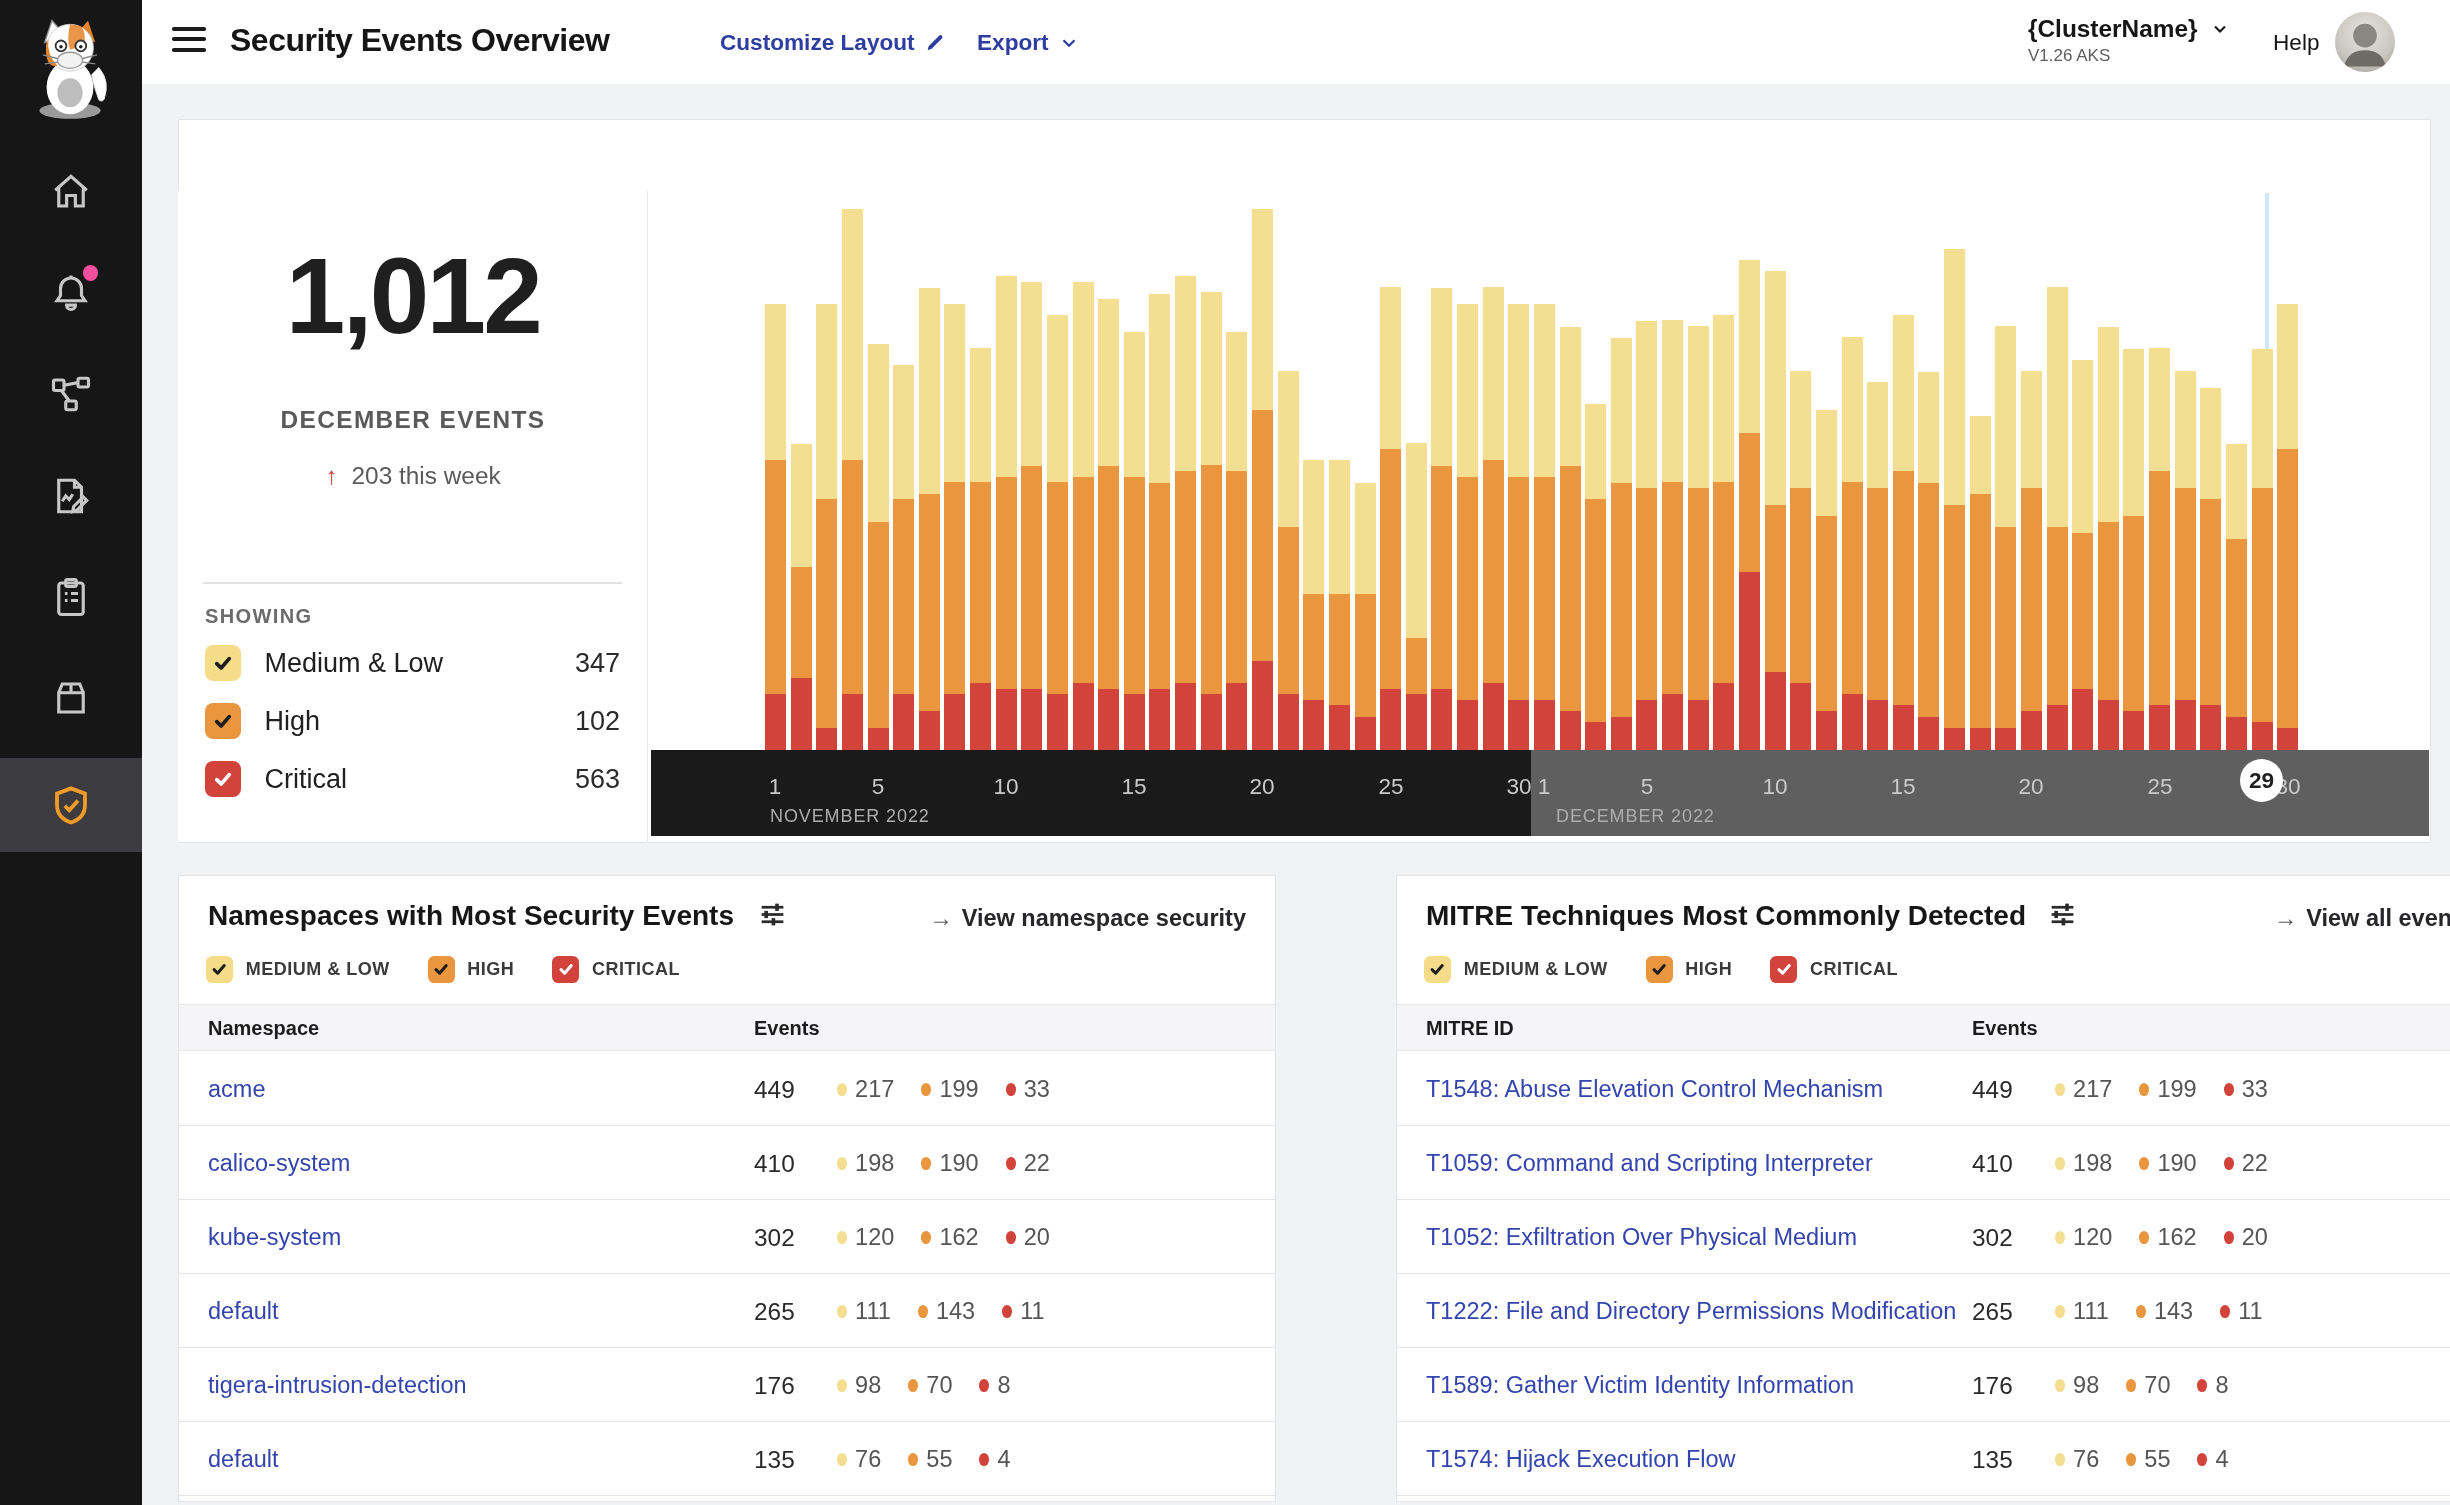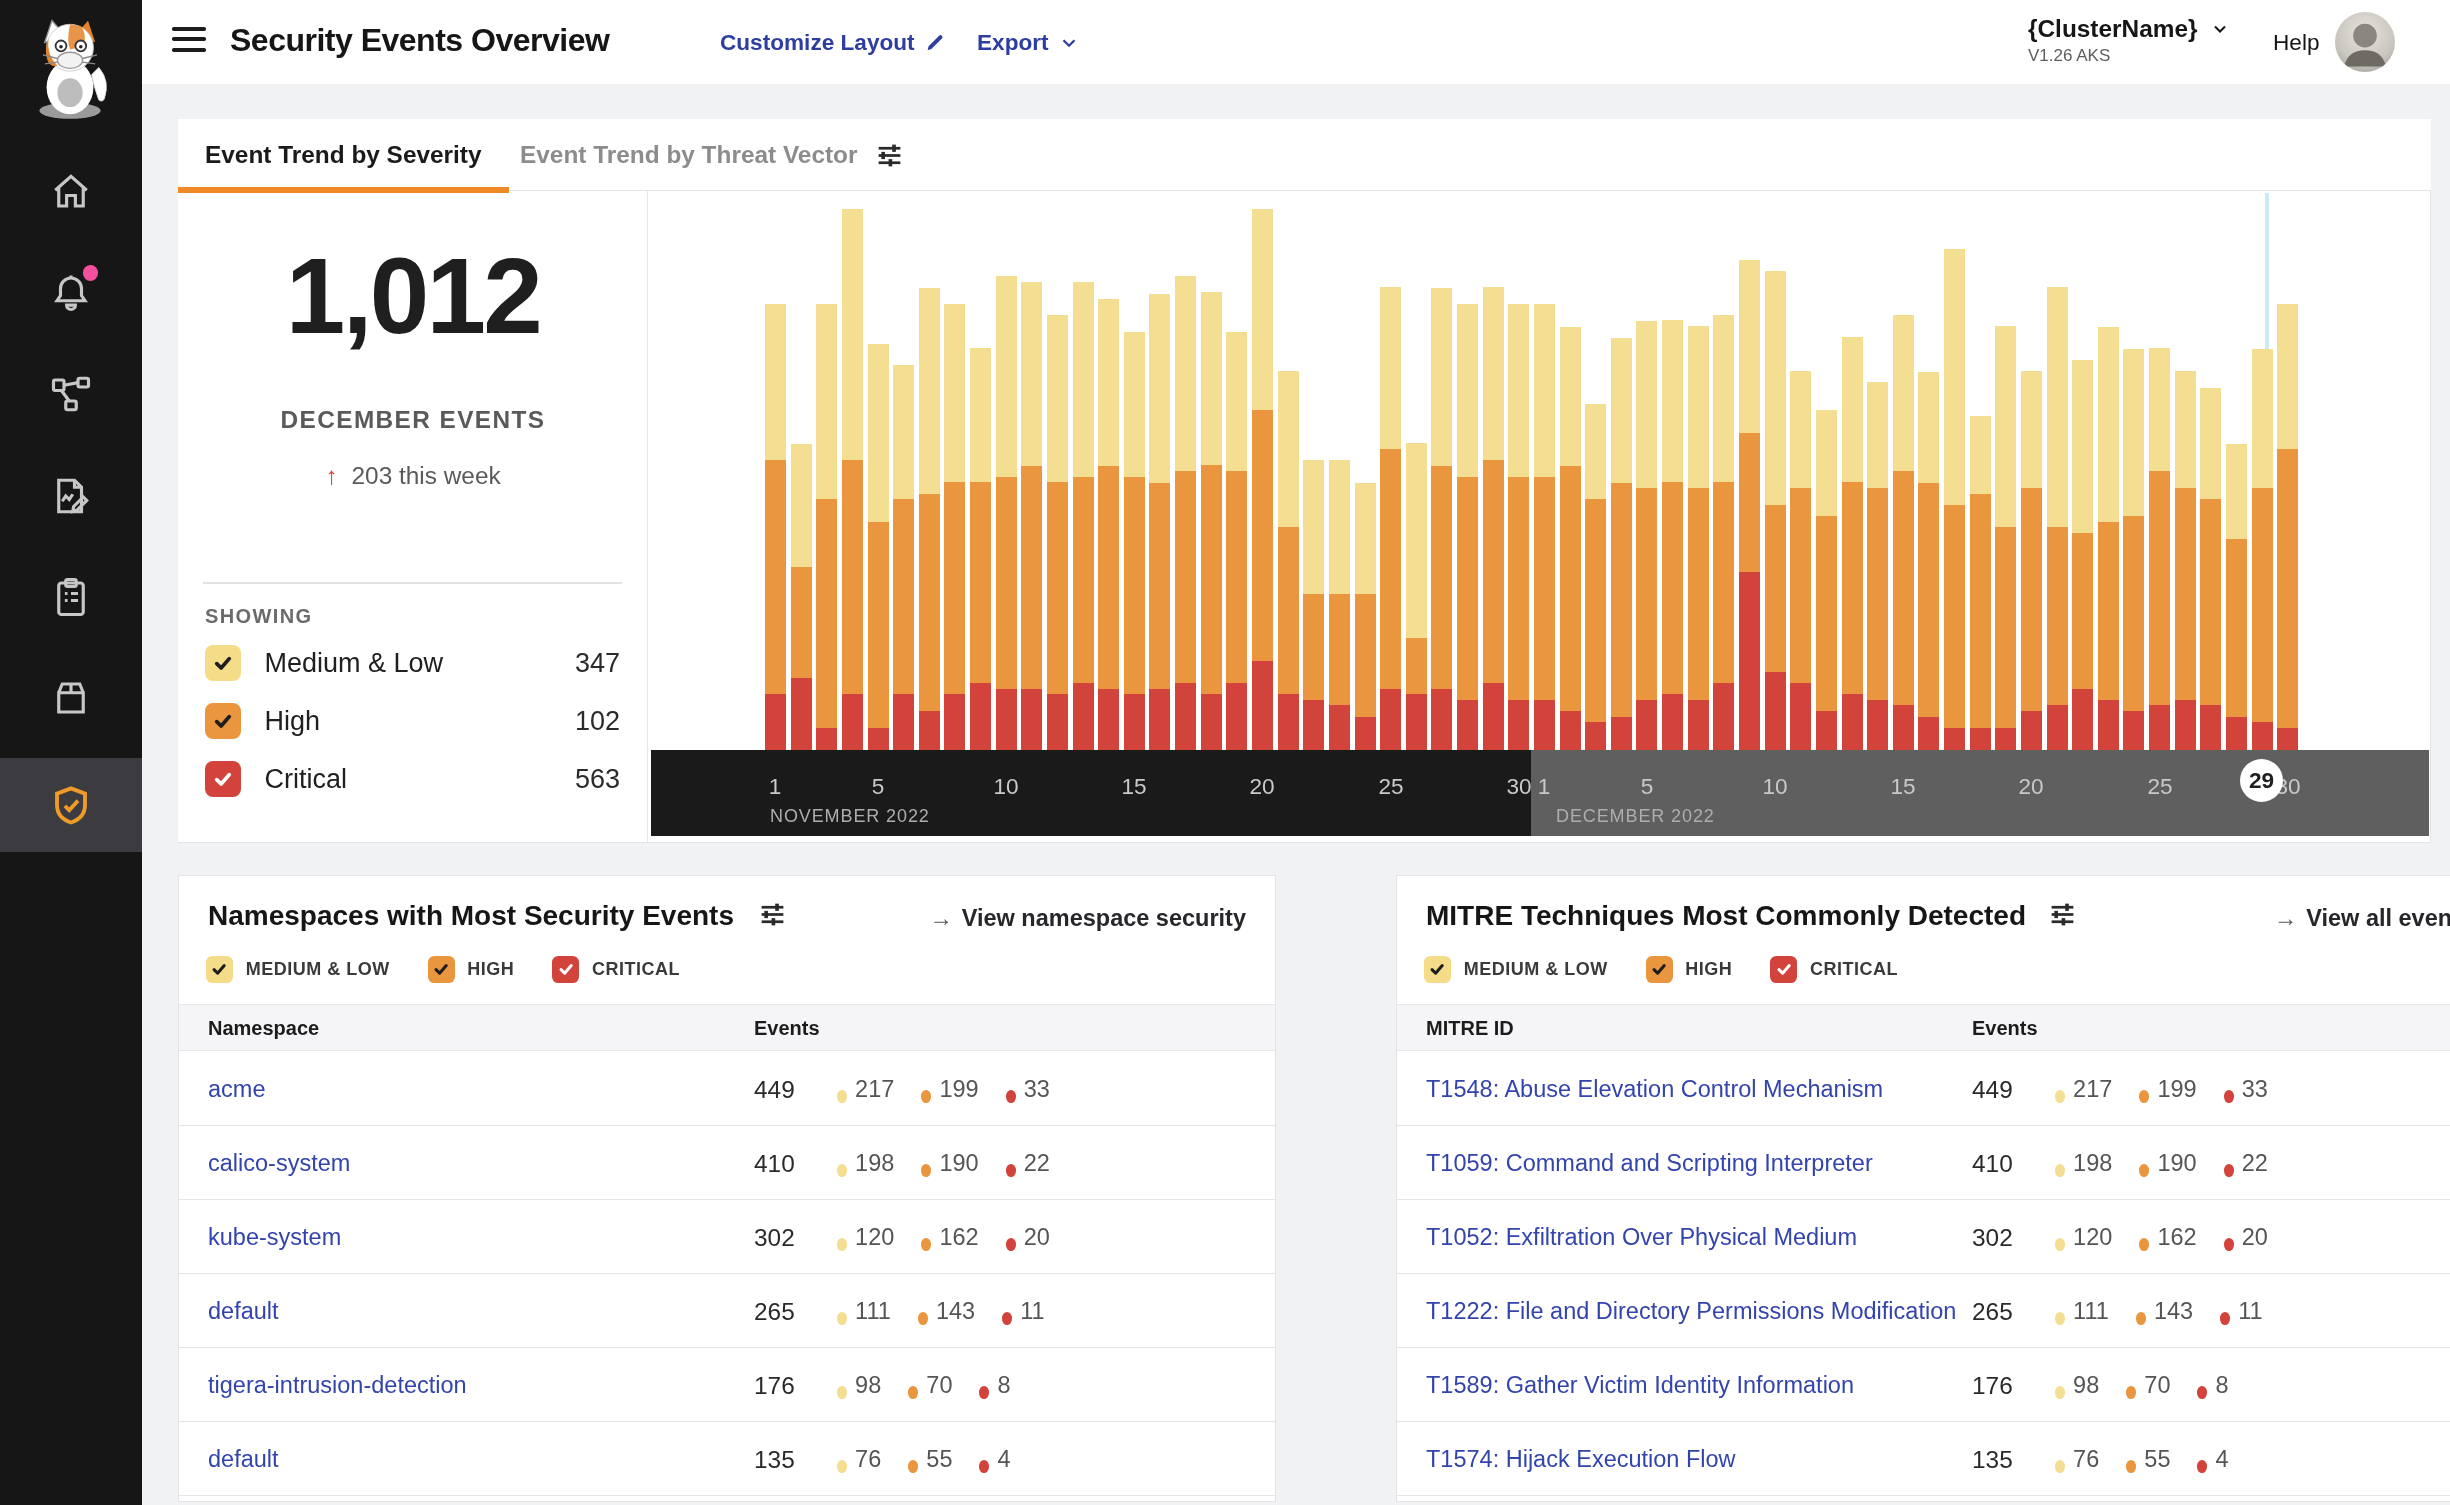--- a/index.html
+++ b/index.html
@@ -96,21 +96,21 @@
   .chip-box { width:27px; height:27px; border-radius:6.3px; display:flex; align-items:center; justify-content:center; }
   .chip-lbl { font-size:18px; font-weight:700; letter-spacing:0.5px; color:#3A3A3A; }
   .thead { position:absolute; left:0; right:0; top:128px; height:47px; background:#F5F5F7; border-top:0.9px solid #E8E8EB; border-bottom:0.9px solid #E8E8EB; }
   .th { position:absolute; top:11.8px; font-size:20px; font-weight:700; color:#1C1C1C; }
   .th-1 { left:29px; } .th-2 { left:575px; }
   .tbody { position:absolute; left:0; right:0; top:176px; }
   .trow { position:relative; height:74px; border-bottom:0.9px solid #E5E5E8; }
   .cell-link { position:absolute; left:29px; top:23.5px; font-size:23.5px; color:#3344AD; text-decoration:none; cursor:pointer; }
   .cell-events { position:absolute; left:575px; top:23.5px; display:flex; align-items:center; }
   .ev-total { font-size:24.4px; color:#2A2A2A; width:83px; }
-  .ev-group { display:flex; align-items:flex-end; margin-right:27px; }
+  .ev-group { display:flex; align-items:center; margin-right:27px; }
   .dot { width:10px; height:12.7px; border-radius:50%; margin-right:8.1px; }
   .ev-val { font-size:23.5px; color:#555; }
 </style>
 </head>
 <body>
 
 <div class="app">
 
   <aside class="sidebar">
     <svg class="logo" viewBox="0 0 100 120">
@@ -209,34 +209,20 @@
     <div class="help">Help</div>
     <div class="avatar">
       <svg viewBox="0 0 66 66">
           <circle cx="33" cy="26" r="13" fill="#8A8680"></circle>
           <path d="M10 60 Q14 42 33 42 Q52 42 56 60 Z" fill="#6E6A64"></path>
         </svg>
     </div>
   </header>
 
   <section class="card trend-card"></section>
-  <div class="tabbar">
-    <div class="tab tab-active">Event Trend by Severity</div>
-    <div class="tab tab-inactive">Event Trend by Threat Vector</div>
-    <span class="tab-filter">
-      <svg class="sliders-icon" viewBox="0 0 32 32">
-          <line x1="4" y1="8" x2="28" y2="8"></line>
-          <rect x="19" y="4" width="4" height="8"></rect>
-          <line x1="4" y1="16" x2="28" y2="16"></line>
-          <rect x="7" y="12" width="4" height="8"></rect>
-          <line x1="4" y1="24" x2="28" y2="24"></line>
-          <rect x="15" y="20" width="4" height="8"></rect>
-        </svg>
-    </span>
-  </div>
 
   <div class="stats">
     <div class="big-num">1,012</div>
     <div class="big-label">DECEMBER EVENTS</div>
     <div class="delta">
       <span class="up">↑</span>
       <span>203 this week</span>
     </div>
     <div class="stats-div"></div>
     <div class="showing-lbl">SHOWING</div>

